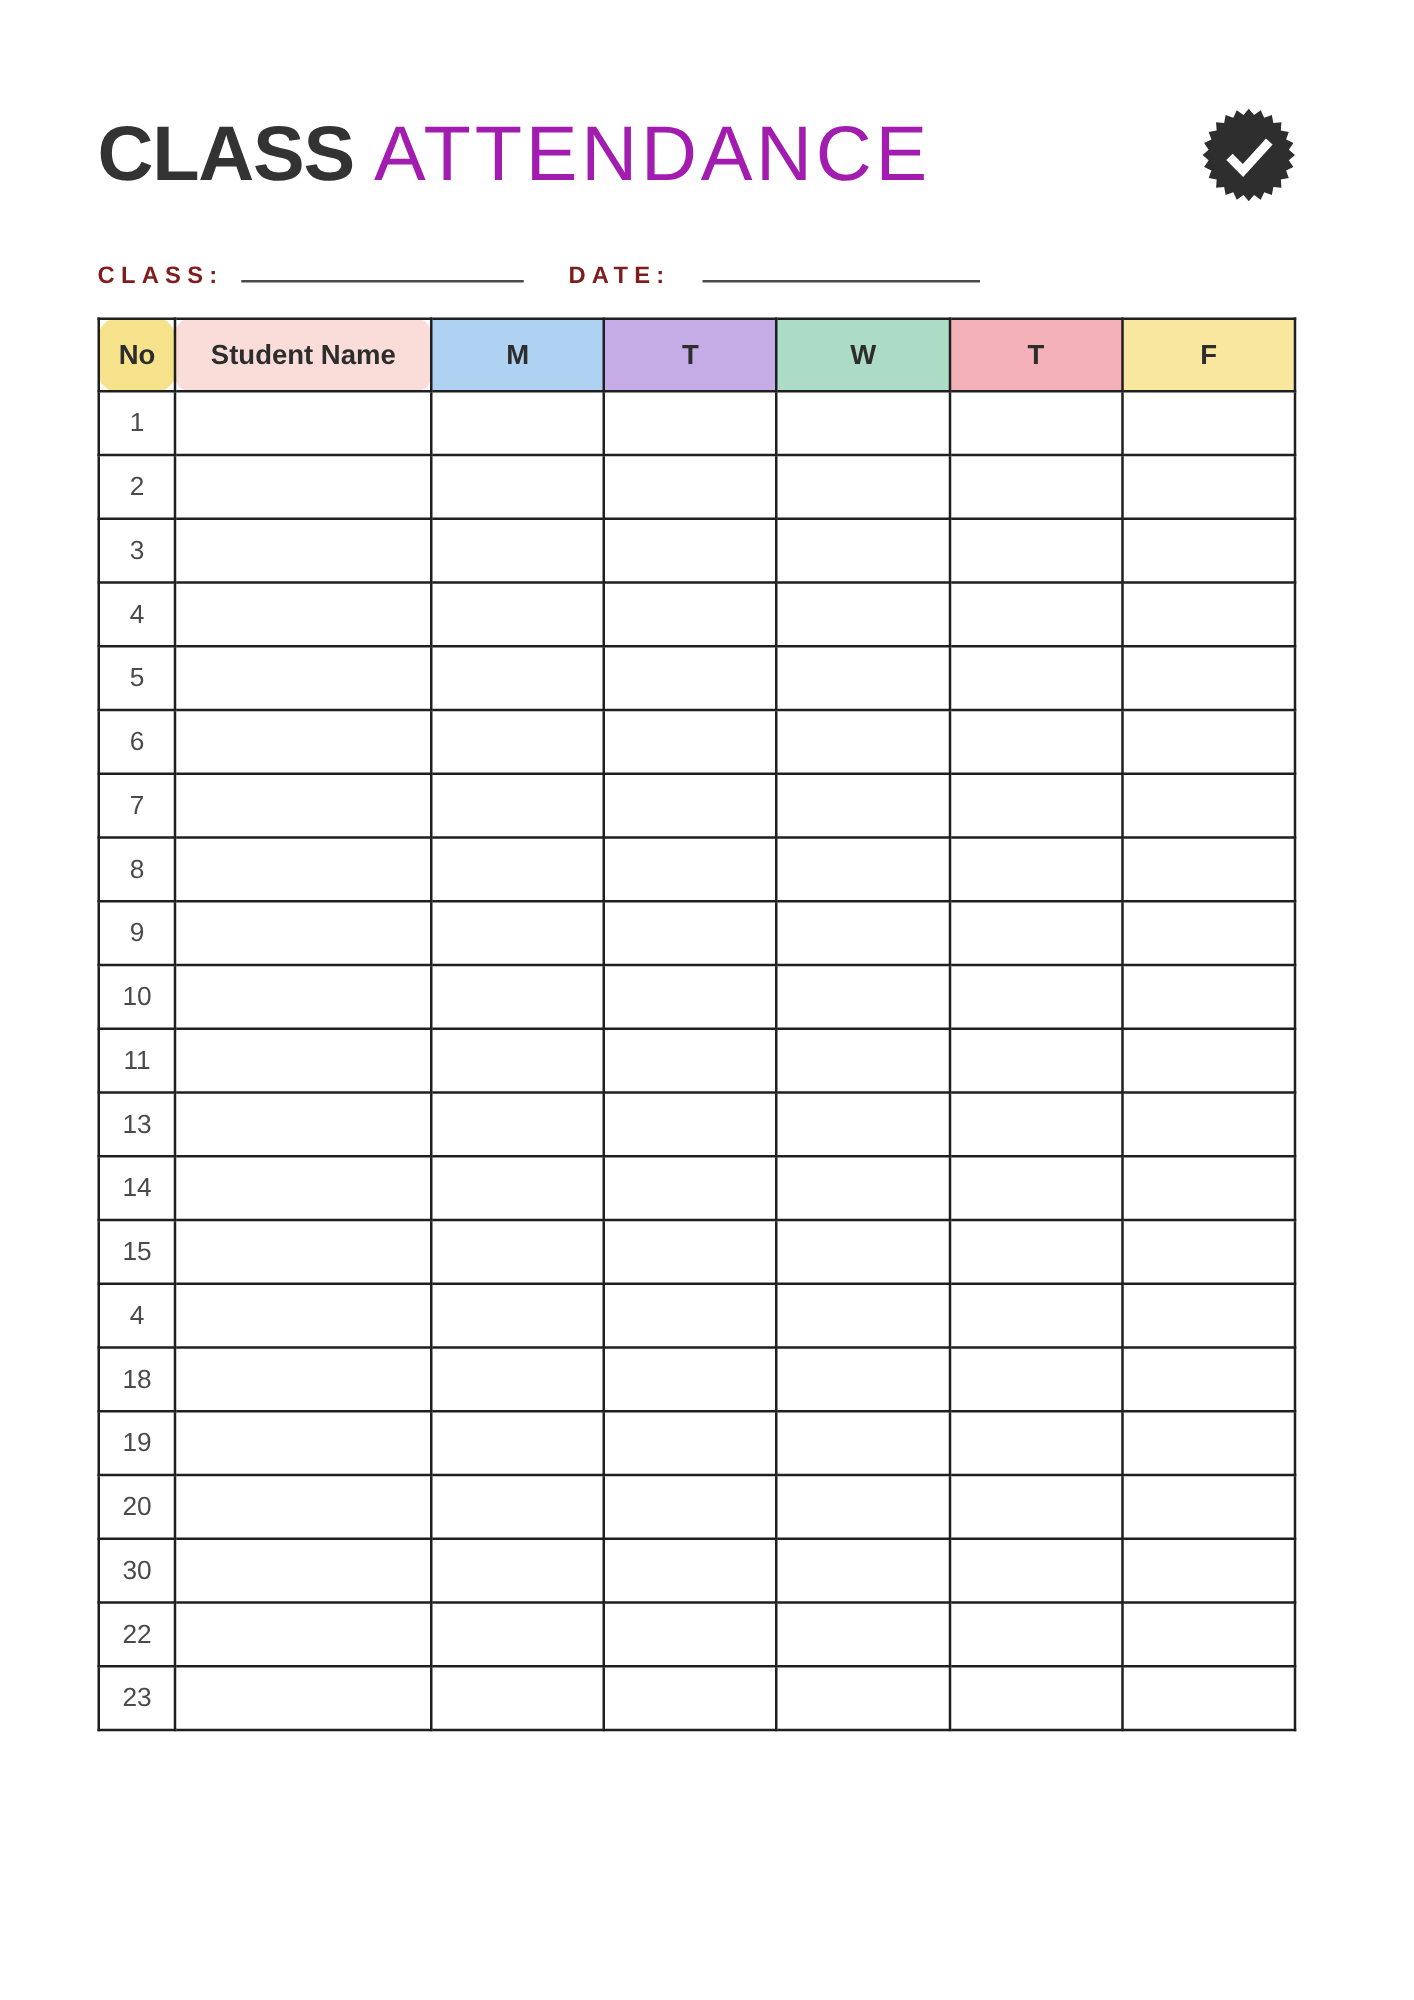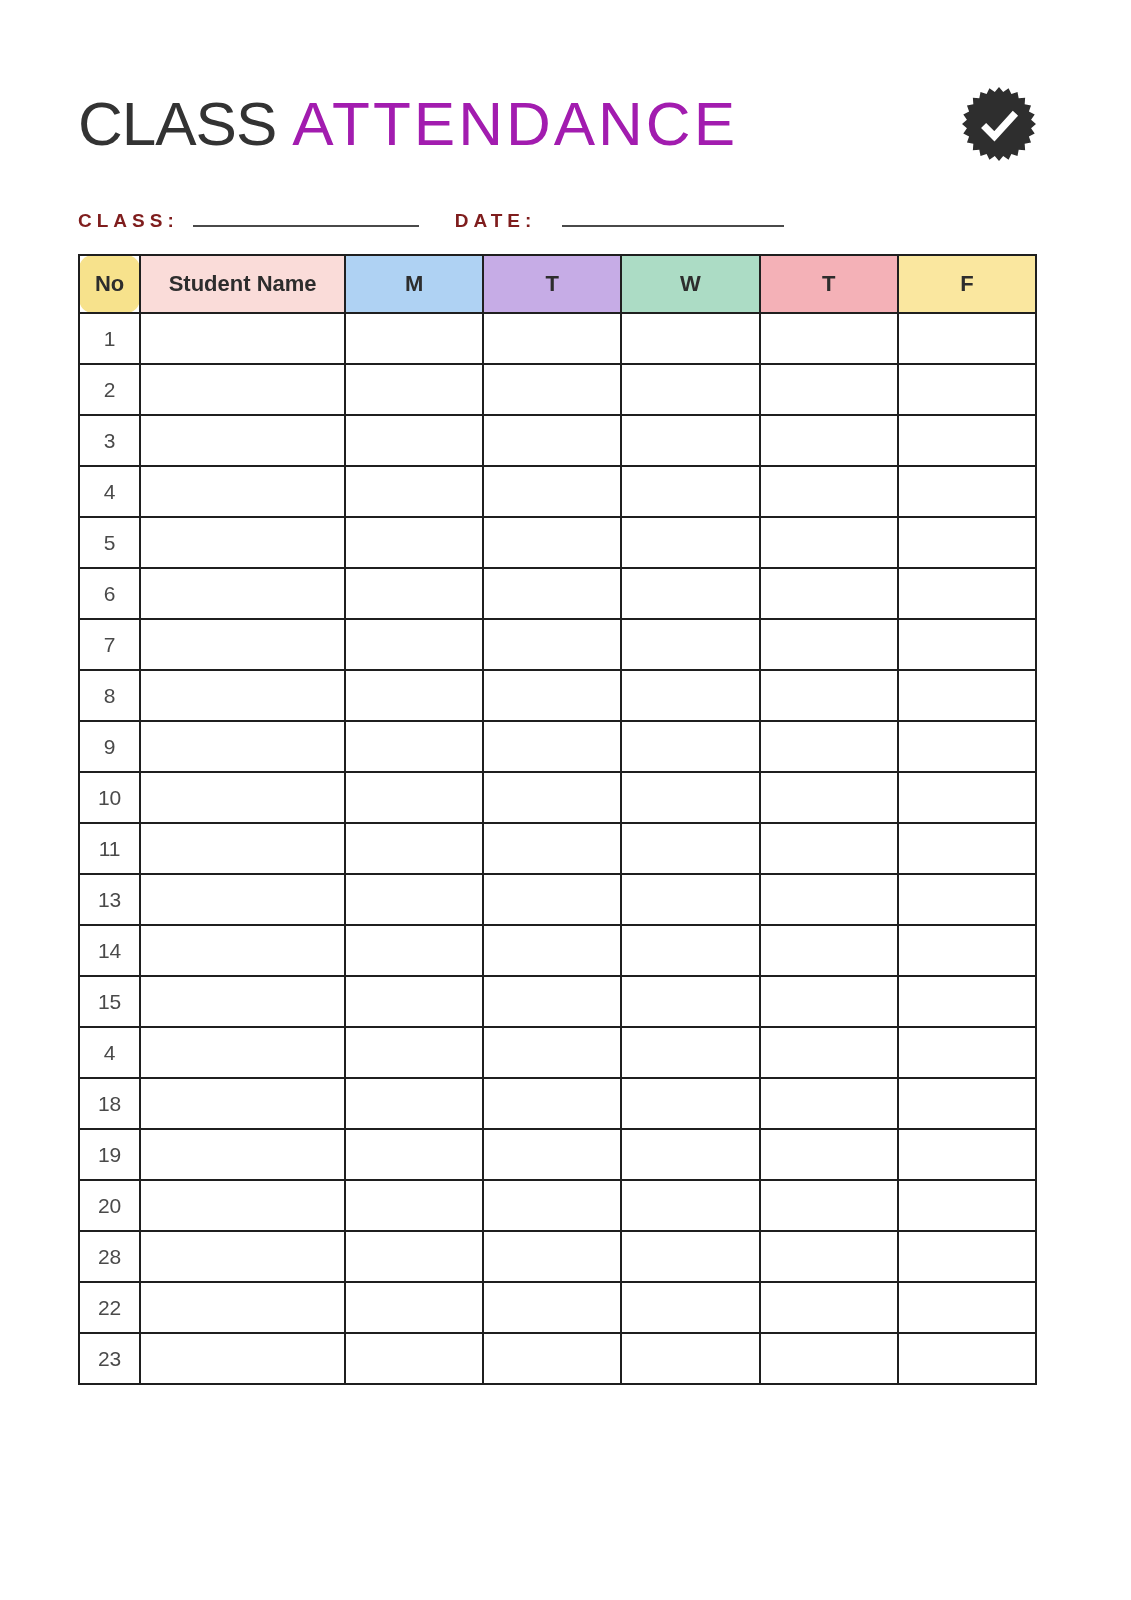--- a/index.html
+++ b/index.html
@@ -19,21 +19,21 @@
 
   
   .title-row {
     margin-top: 84px;
     display: flex;
     align-items: center;
     justify-content: space-between;
     height: 80px;
   }
   .title { font-size: 62px; line-height: 1; white-space: nowrap; color: #333333; }
-  .title-bold { font-weight: 400; letter-spacing: -1px; }
+  .title-bold { font-weight: 700; letter-spacing: -1px; }
   .title-light { font-weight: 400; margin-left: 16px; letter-spacing: 3px; color: #a21caf; }
   .badge { width: 76px; height: 76px; flex: 0 0 auto; }
 
   
   .form-row {
     margin-top: 46px;
     display: flex;
     align-items: baseline;
     font-size: 19px;
     font-weight: bold;
@@ -74,21 +74,21 @@
     background: #ffffff;
     vertical-align: middle;
   }
   td.cell-no {
     text-align: center;
     font-size: 21px;
     font-weight: 400;
     color: #4a4a4a;
   }
   .w-no   { width: 6.4%; border-radius: 14px;  }
-  .w-name { width: 21.4%; }
+  .w-name { width: 21.4%; border-radius: 12px; }
   .w-day  { width: 14.44%; }
 </style>
 </head>
 <body>
 
 <div class="page">
 
   <div class="title-row">
     <div class="title">
       <span class="title-bold">CLASS</span><span class="title-light">ATTENDANCE</span>
@@ -275,21 +275,21 @@
         <tr>
           <td class="cell-no">20</td>
           <td></td>
           <td></td>
           <td></td>
           <td></td>
           <td></td>
           <td></td>
         </tr>
         <tr>
-          <td class="cell-no">28</td>
+          <td class="cell-no">30</td>
           <td></td>
           <td></td>
           <td></td>
           <td></td>
           <td></td>
           <td></td>
         </tr>
         <tr>
           <td class="cell-no">22</td>
           <td></td>

